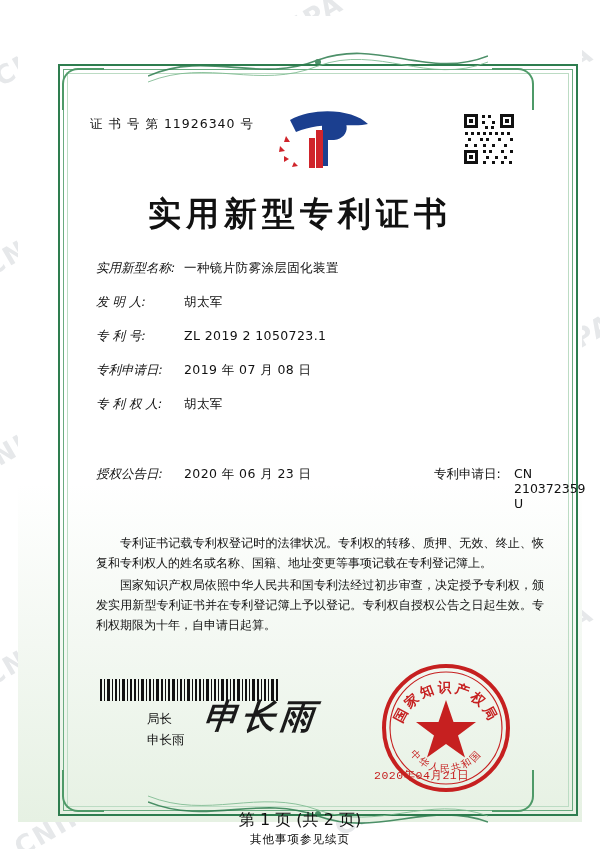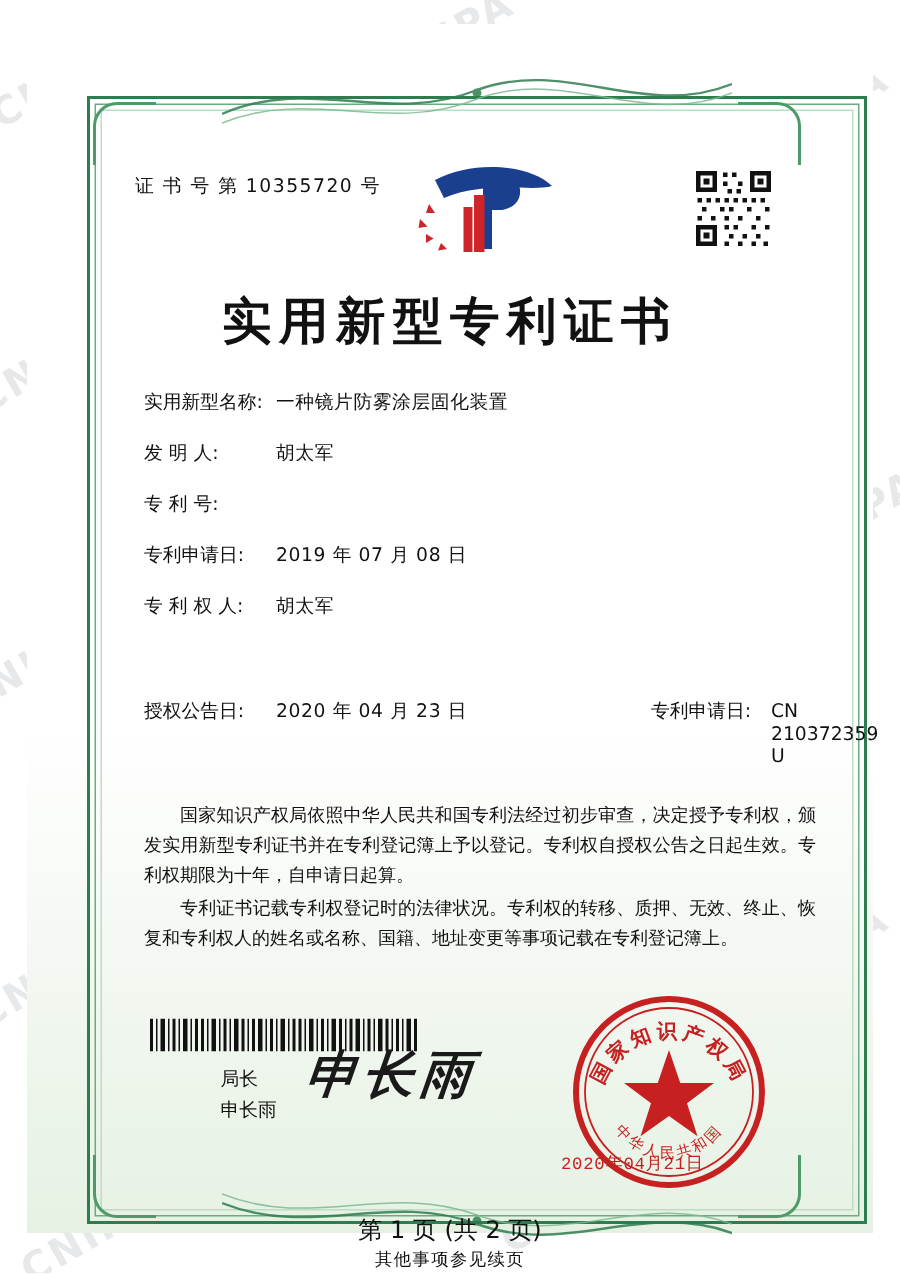--- a/index.html
+++ b/index.html
@@ -132,20 +132,21 @@
     display: flex;
     align-items: baseline;
     margin-bottom: 17px;
     font-size: 12.5px;
     color: #111;
   }
   .lbl {
     width: 88px;
     flex: 0 0 88px;
     letter-spacing: 0px;
+    font-style: italic;
   }
   .val { flex: 1; letter-spacing: .4px; }
   .row.two .val { flex: 0 0 250px; }
   .row.two .lbl2 { flex: 0 0 80px; }
   .row.two .val2 { flex: 1; margin-top: 36px; }
 
   
   .para {
     position: absolute;
     left: 78px; top: 517px;
@@ -249,21 +250,21 @@
       <path d="M0 26 C 60 0, 110 34, 170 10 C 230 -12, 280 30, 340 6" fill="none" stroke="#2e7d4f" stroke-width="1.6"></path>
       <path d="M0 32 C 60 8, 110 40, 170 16 C 230 -6, 280 36, 340 12" fill="none" stroke="#7cb98f" stroke-width="1"></path>
       <circle cx="170" cy="12" r="3" fill="#2e7d4f"></circle>
     </svg>
     <svg class="bottom-orn" viewBox="0 0 340 34">
       <path d="M0 8 C 60 32, 110 0, 170 22 C 230 44, 280 6, 340 28" fill="none" stroke="#2e7d4f" stroke-width="1.6"></path>
       <path d="M0 2 C 60 26, 110 -6, 170 16 C 230 38, 280 0, 340 22" fill="none" stroke="#7cb98f" stroke-width="1"></path>
       <circle cx="170" cy="20" r="3" fill="#2e7d4f"></circle>
     </svg>
 
-    <div class="cert-no">证 书 号 第 10355720 号</div>
+    <div class="cert-no">证 书 号 第 11926340 号</div>
 
     <svg class="logo" viewBox="0 0 96 68">
       <path d="M14 12 C 40 -2, 78 2, 92 16 C 78 20, 48 12, 20 24 Z" fill="#1b3f8f"></path>
       <path d="M46 8 L 58 8 C 74 8, 76 30, 58 32 L 52 32 L 52 58 L 46 58 Z" fill="#1b3f8f"></path>
       <path d="M40 22 L 47 22 L 47 60 L 40 60 Z" fill="#d0242b"></path>
       <path d="M33 30 L 39 30 L 39 60 L 33 60 Z" fill="#d0242b"></path>
       <polygon points="10,28 14,34 8,34" fill="#d0242b"></polygon>
       <polygon points="4,38 9,43 3,44" fill="#d0242b"></polygon>
       <polygon points="8,48 13,51 8,54" fill="#d0242b"></polygon>
       <polygon points="18,54 22,58 16,59" fill="#d0242b"></polygon>
@@ -332,45 +333,46 @@
         <div class="val">一种镜片防雾涂层固化装置</div>
       </div>
 
       <div class="row">
         <div class="lbl">发 明 人:</div>
         <div class="val">胡太军</div>
       </div>
 
       <div class="row">
         <div class="lbl">专 利 号:</div>
+        <div class="val">ZL 2019 2 1050723.1</div>
       </div>
 
       <div class="row">
         <div class="lbl">专利申请日:</div>
         <div class="val">2019 年 07 月 08 日</div>
       </div>
 
       <div class="row">
         <div class="lbl">专 利 权 人:</div>
         <div class="val">胡太军</div>
       </div>
 
 
       <div class="row two">
         <div class="lbl">授权公告日:</div>
-        <div class="val">2020 年 04 月 23 日</div>
+        <div class="val">2020 年 06 月 23 日</div>
         <div class="lbl2">专利申请日:</div>
         <div class="val2">CN 210372359 U</div>
       </div>
 
     </div>
 
     <div class="para">
+      <p>专利证书记载专利权登记时的法律状况。专利权的转移、质押、无效、终止、恢复和专利权人的姓名或名称、国籍、地址变更等事项记载在专利登记簿上。</p>
       <p>国家知识产权局依照中华人民共和国专利法经过初步审查，决定授予专利权，颁发实用新型专利证书并在专利登记簿上予以登记。专利权自授权公告之日起生效。专利权期限为十年，自申请日起算。</p>
-      <p>专利证书记载专利权登记时的法律状况。专利权的转移、质押、无效、终止、恢复和专利权人的姓名或名称、国籍、地址变更等事项记载在专利登记簿上。</p>
     </div>
 
     <svg class="barcode" viewBox="0 0 180 22" preserveAspectRatio="none">
       <g fill="#111">
         <rect x="0" y="0" width="2" height="22"></rect>
           <rect x="4" y="0" width="1" height="22"></rect>
         <rect x="7" y="0" width="3" height="22"></rect>
           <rect x="12" y="0" width="1" height="22"></rect>
         <rect x="15" y="0" width="2" height="22"></rect>
           <rect x="19" y="0" width="1" height="22"></rect>

